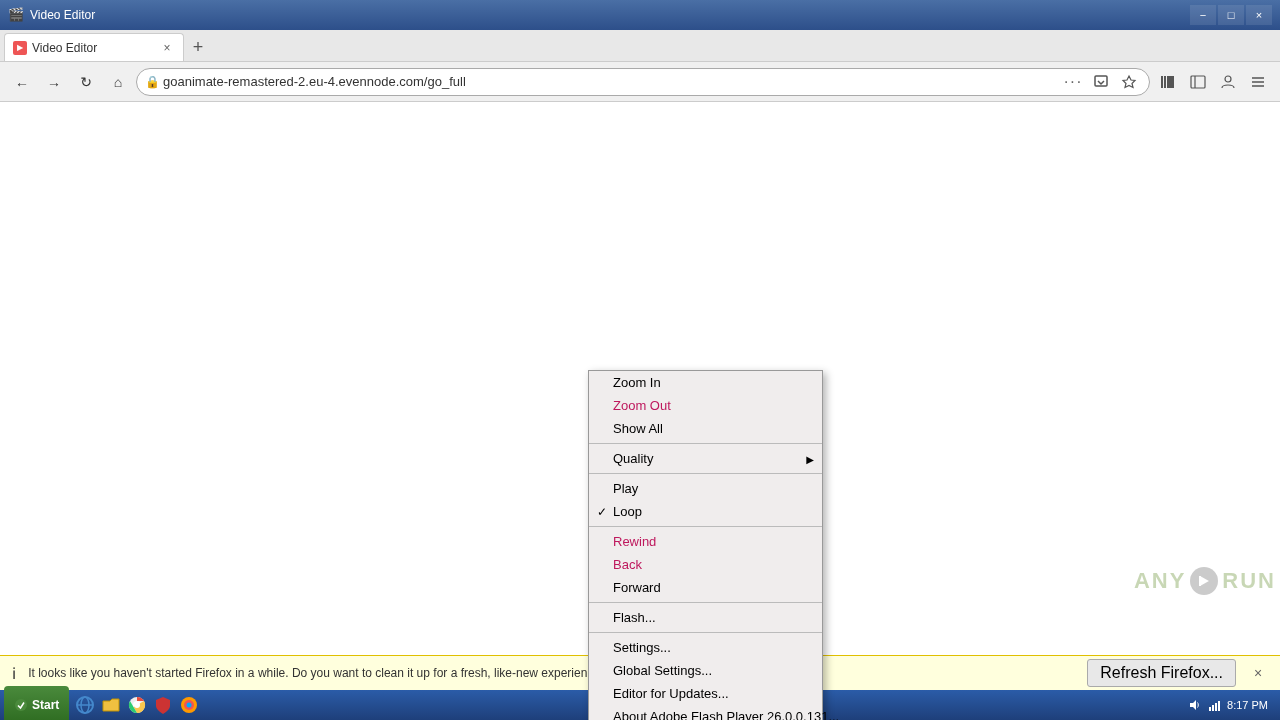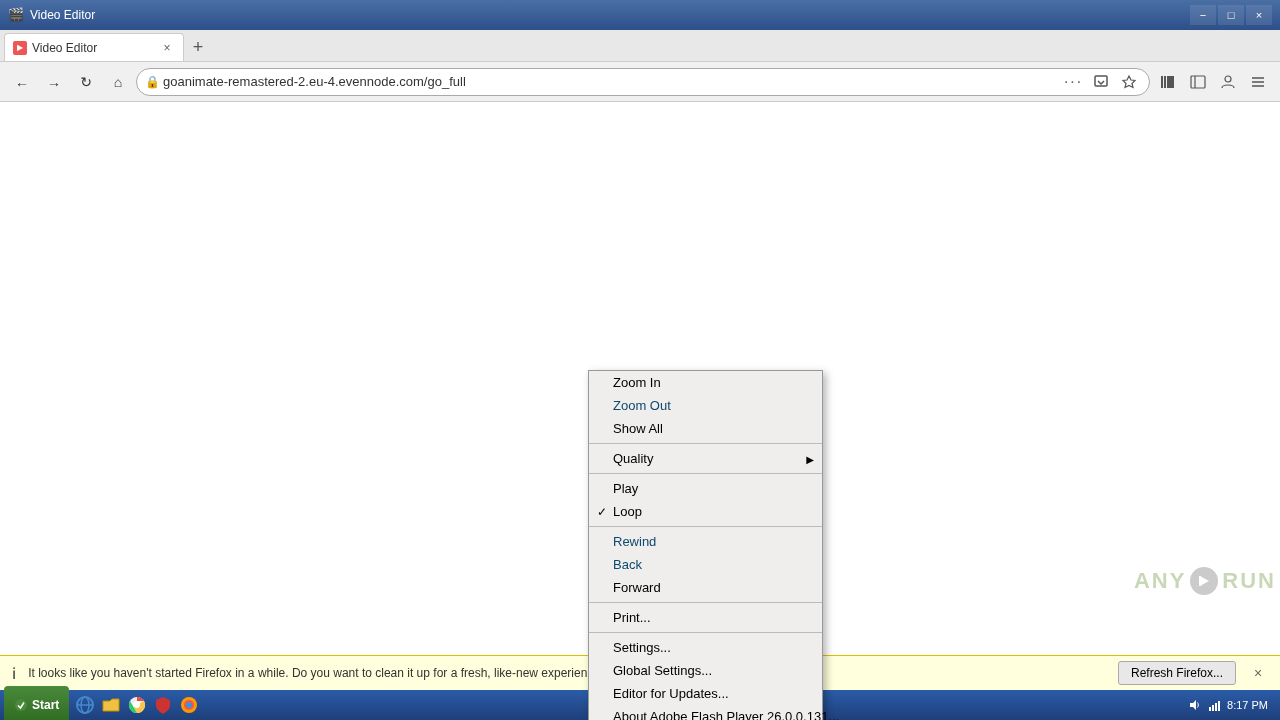--- a/index.html
+++ b/index.html
@@ -224,21 +224,21 @@
     }
     .menu-item {
       padding: 4px 16px 4px 24px;
       font-size: 13px;
       color: #000;
       cursor: pointer;
       position: relative;
       white-space: nowrap;
     }
     .menu-item.disabled {
-      color: #0c4a6e;
+      color: #be185d;
       cursor: default;
     }
     .menu-item.has-submenu::after {
       content: '▶';
       position: absolute;
       right: 8px;
       top: 50%;
       transform: translateY(-50%);
       font-size: 10px;
     }
@@ -276,21 +276,21 @@
       font-size: 16px;
     }
     .notification-text {
       flex: 1;
     }
     .notification-btn {
       padding: 4px 12px;
       background: #e8e8e8;
       border: 1px solid #aaa;
       border-radius: 3px;
-      font-size: 12px;
+      font-size: 16px;
       cursor: pointer;
     }
     .notification-close {
       width: 20px;
       height: 20px;
       border: none;
       background: none;
       font-size: 14px;
       color: #666;
       cursor: pointer;
@@ -457,21 +457,21 @@
     <div class="menu-separator"></div>
     <div class="menu-item has-submenu">Quality</div>
     <div class="menu-separator"></div>
     <div class="menu-item">Play</div>
     <div class="menu-item checked">Loop</div>
     <div class="menu-separator"></div>
     <div class="menu-item disabled">Rewind</div>
     <div class="menu-item disabled">Back</div>
     <div class="menu-item">Forward</div>
     <div class="menu-separator"></div>
-    <div class="menu-item">Print...</div>
+    <div class="menu-item">Flash...</div>
     <div class="menu-separator"></div>
     <div class="menu-item">Settings...</div>
     <div class="menu-item">Global Settings...</div>
     <div class="menu-item">Editor for Updates...</div>
     <div class="menu-item">About Adobe Flash Player 26.0.0.131...</div>
   </div>
 
   <div class="watermark">
     <span>ANY</span>
     <div style="width:28px;height:28px;border-radius:50%;background:#555;display:flex;align-items:center;justify-content:center;">

